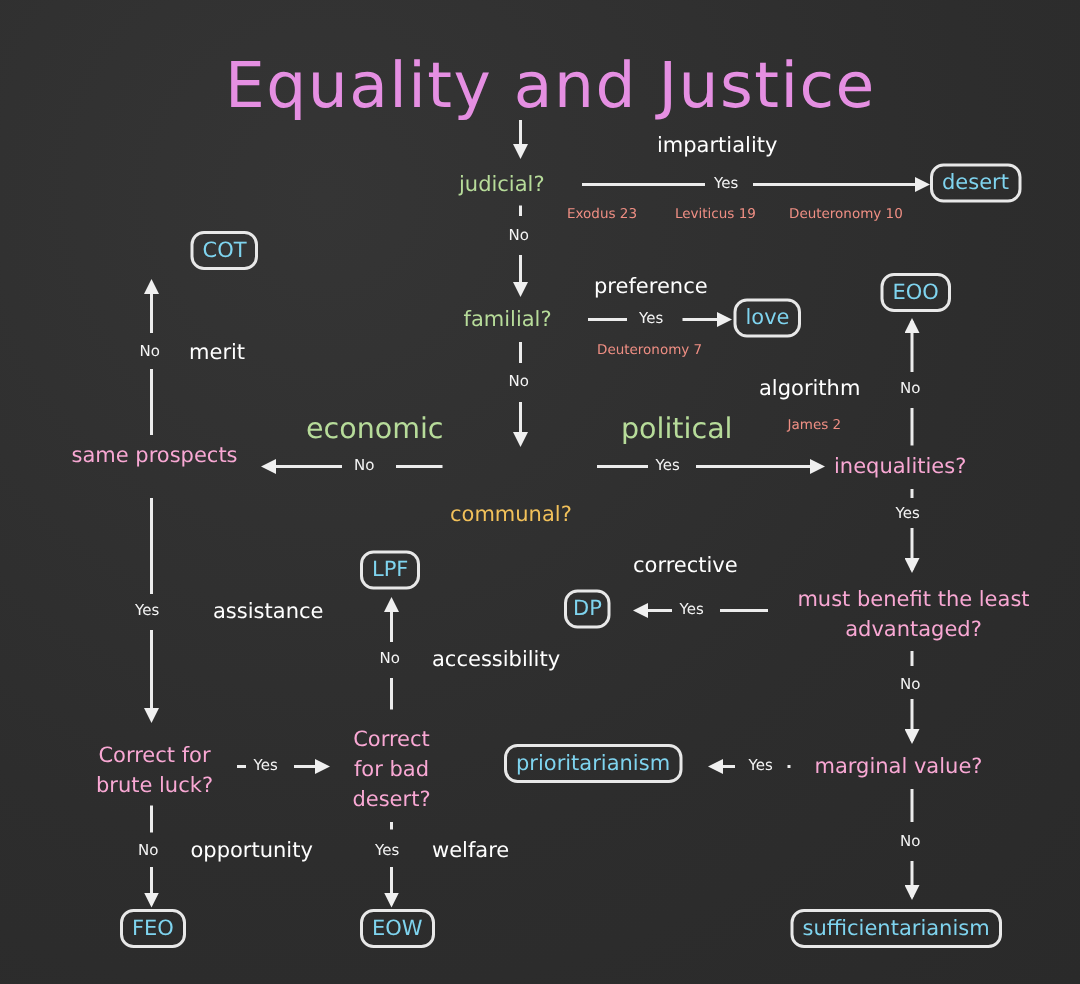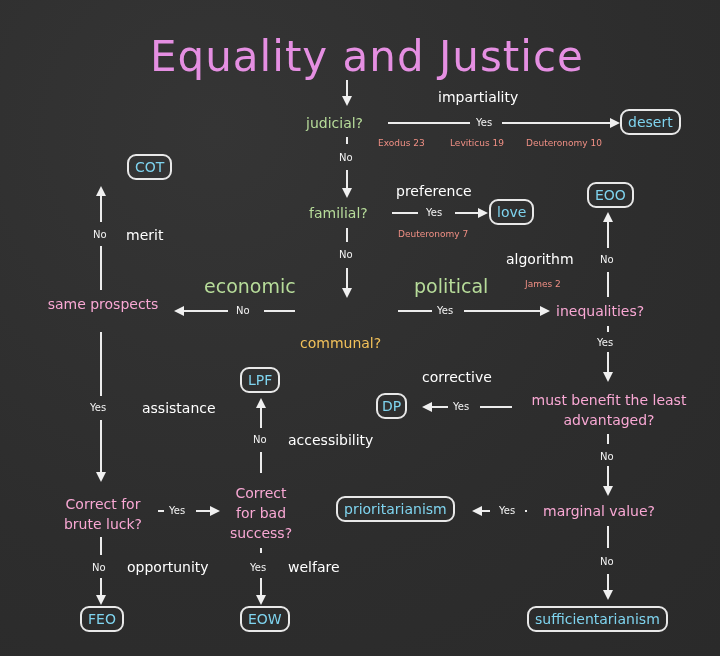--- a/index.html
+++ b/index.html
@@ -115,21 +115,21 @@
 <div class="t q" style="left:543px; top:504px;">marginal value?</div>
 
 <div class="t q center" style="left:50px; top:494px; width:106px; line-height:20px;">
   <div>Correct for</div>
   <div>brute luck?</div>
 </div>
 
 <div class="t q center" style="left:222px; top:483px; width:78px; line-height:20px;">
   <div>Correct</div>
   <div>for bad</div>
-  <div>success?</div>
+  <div>desert?</div>
 </div>
 
 <div class="box" style="left:620px; top:109px;">desert</div>
 <div class="box" style="left:489px; top:199px;">love</div>
 <div class="box" style="left:79px; top:154px;margin-left:48px;">COT</div>
 <div class="box" style="left:587px; top:182px;">EOO</div>
 <div class="box" style="left:376px; top:393px; padding:3px 4px;">DP</div>
 <div class="box" style="left:240px; top:367px;">LPF</div>
 <div class="box" style="left:336px; top:496px;">prioritarianism</div>
 <div class="box" style="left:80px; top:606px;">FEO</div>

